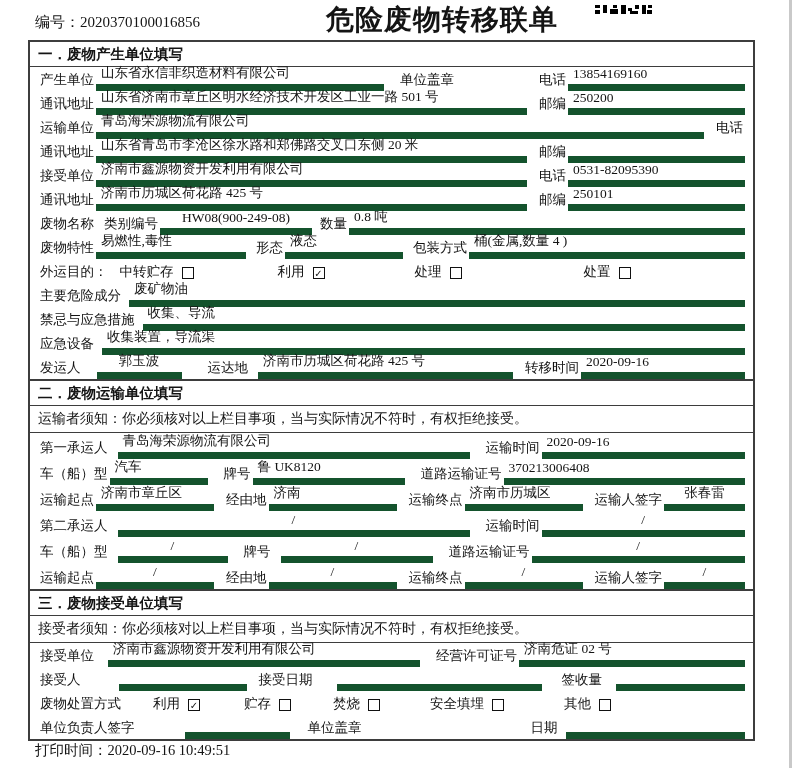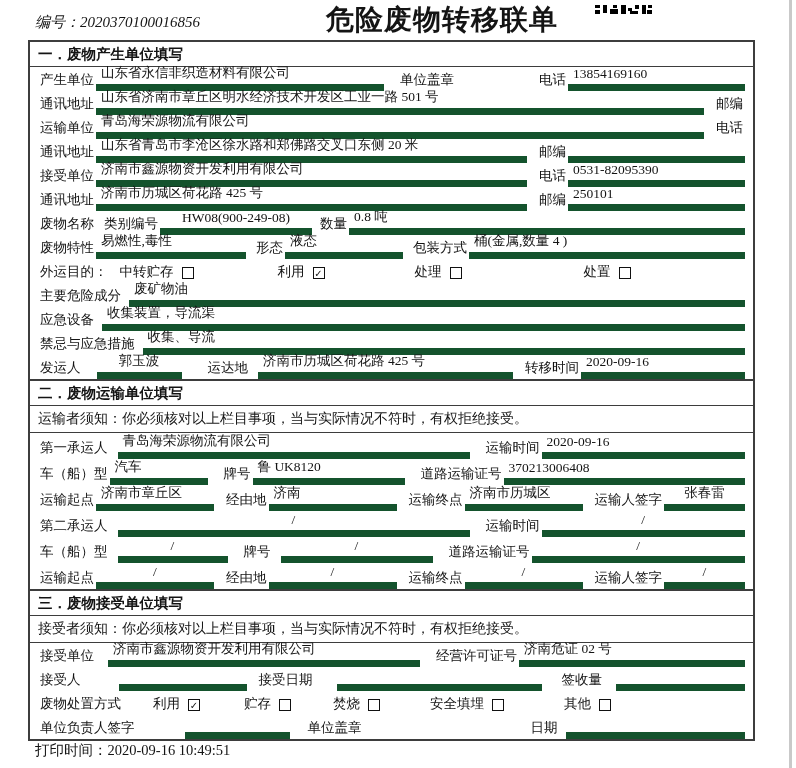--- a/index.html
+++ b/index.html
@@ -1,21 +1,21 @@
 <!DOCTYPE html>
 <html><head>
 <meta charset="utf-8">
 <style>
   * { box-sizing: border-box; }
   body { margin:0; background:#fff; font-family:"Liberation Serif","DejaVu Serif",serif; color:#141414; }
   .sheet { position:relative; width:796px; height:768px; background:#fff; overflow:hidden; }
   .page-edge { position:absolute; left:789px; top:0; width:3px; height:768px; background:#c9c9c9; }
 
   .hdr { position:relative; height:40px; }
-  .doc-no { position:absolute; left:35px; top:13px; font-size:15px;font-style:italic; }
+  .doc-no { position:absolute; left:35px; top:13px; font-size:15px; }
   .doc-title { position:absolute; left:50%; top:1px; transform:translateX(-50%); margin-left:44px;
                font-size:28px; font-weight:bold; font-family:Liberation Mono, monospace;
                letter-spacing:1px; white-space:nowrap; }
   .qr { position:absolute; left:595px; top:0; }
 
   .form { position:absolute; left:28px; top:40px; width:727px; border:2px solid #3d3d3d; background:#fff; }
   .sec { border-top:2px solid #3d3d3d; border-bottom:1.5px solid #3d3d3d; padding:3px 8px 2px;
          font-weight:bold; font-size:14.5px; font-family:"Liberation Sans","DejaVu Sans",sans-serif; }
   .sec:first-child { border-top:none; }
   .notice { padding:4px 8px 3px; border-bottom:1.2px solid #3d3d3d; font-size:14px; height:27px; }
@@ -72,20 +72,21 @@
       <span class="u" style="width:288px">山东省永信非织造材料有限公司</span>
       <span class="l" style="margin-left:14px">单位盖章</span>
       <span class="l mla">电话</span>
       <span class="u" style="width:177px">13854169160</span>
     </div>
 
     <div class="row">
       <span class="l">通讯地址</span>
       <span class="u fx">山东省济南市章丘区明水经济技术开发区工业一路 501 号</span>
       <span class="l" style="margin-left:10px">邮编</span>
+      <span class="u" style="width:177px">250200</span>
     </div>
 
     <div class="row">
       <span class="l">运输单位</span>
       <span class="u fx">青岛海荣源物流有限公司</span>
       <span class="l" style="margin-left:10px">电话</span>
     </div>
 
     <div class="row">
       <span class="l">通讯地址</span>
@@ -144,27 +145,27 @@
         <span class="cb"></span>
       </span>
     </div>
 
     <div class="row">
       <span class="l">主要危险成分</span>
       <span class="u fx" style="margin-left:6px">废矿物油</span>
     </div>
 
     <div class="row">
+      <span class="l">禁忌与应急措施</span>
+      <span class="u fx" style="margin-left:6px">收集、导流</span>
+    </div>
+
+    <div class="row">
       <span class="l">应急设备</span>
       <span class="u fx" style="margin-left:6px">收集装置，导流渠</span>
-    </div>
-
-    <div class="row">
-      <span class="l">禁忌与应急措施</span>
-      <span class="u fx" style="margin-left:6px">收集、导流</span>
     </div>
 
     <div class="row">
       <span class="l">发运人</span>
       <span class="u c" style="width:85px;margin-left:14px">郭玉波</span>
       <span class="l" style="margin-left:24px">运达地</span>
       <span class="u" style="width:255px;margin-left:8px">济南市历城区荷花路 425 号</span>
       <span class="l" style="margin-left:10px">转移时间</span>
       <span class="u fx">2020-09-16</span>
     </div>

